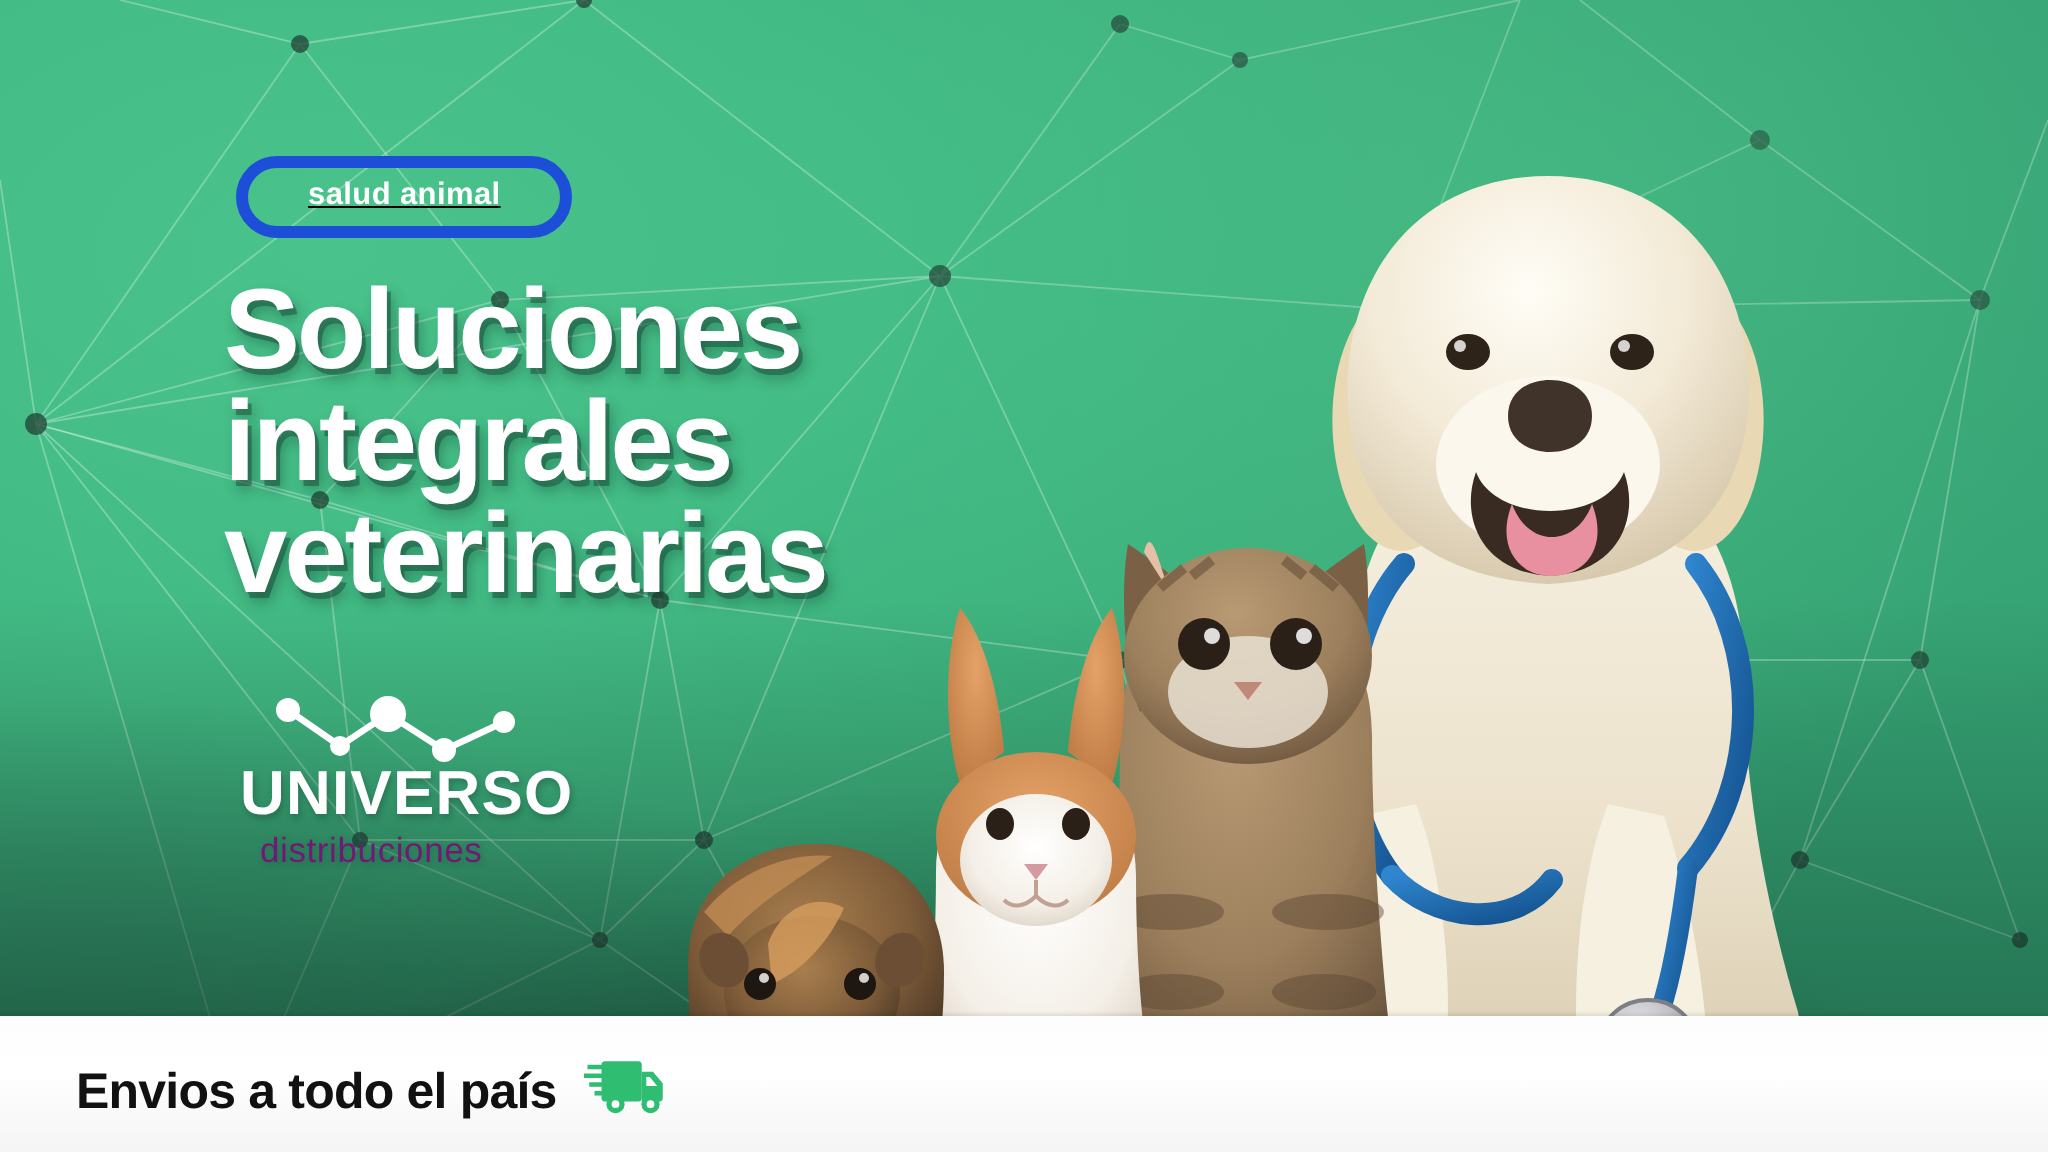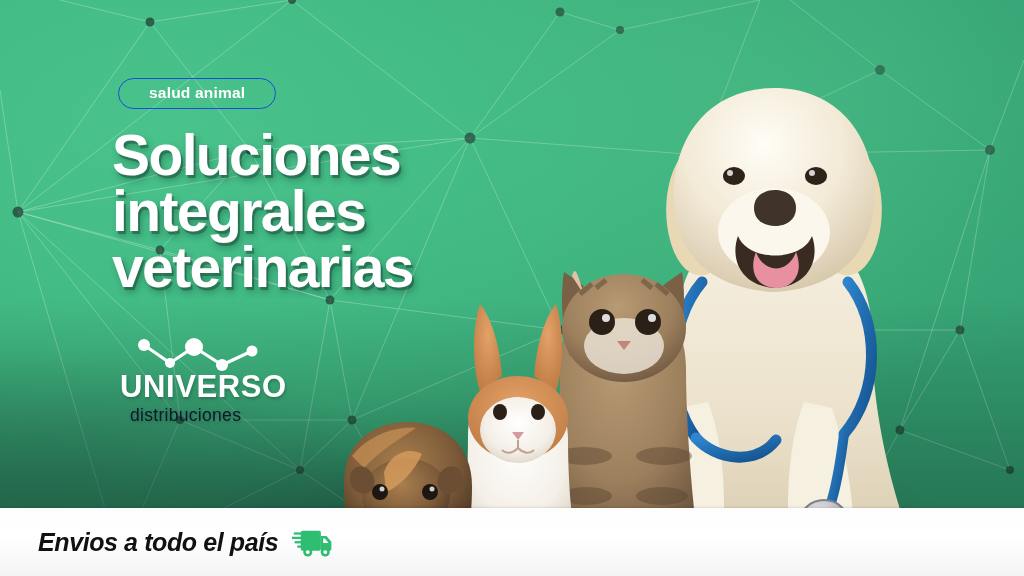--- a/index.html
+++ b/index.html
@@ -76,24 +76,25 @@
   .content {
     position: absolute;
     left: 112px;
     top: 78px;
     width: 520px;
     z-index: 6;
   }
 
   .badge {
     display: inline-block;
-    border: 1px solid #1d4ed8;
+    border: 6px solid #1d4ed8;
     border-radius: 999px;
     padding: 6px 30px 7px 30px;
     margin-left: 6px;
+    text-decoration: underline;
   }
   .badge-text {
     display: block;
     color: #ffffff;
     font-size: 15.5px;
     font-weight: bold;
     letter-spacing: 0.2px;
     line-height: 1;
     white-space: nowrap;
   }
@@ -142,21 +143,21 @@
     font-size: 31px;
     font-weight: bold;
     letter-spacing: 0.6px;
     line-height: 1;
     margin-top: -2px;
     text-shadow: 1px 2px 3px rgba(10,40,30,0.28);
     text-align: center;
   }
   .logo-sub {
     display: block;
-    color: #0f172a;
+    color: #701a75;
     font-size: 17.5px;
     font-weight: normal;
     letter-spacing: 0.3px;
     line-height: 1;
     margin-top: 5px;
     margin-left: 10px;
     text-shadow: 1px 1px 3px rgba(10,40,30,0.25);
   }
 
   
@@ -180,23 +181,22 @@
     z-index: 7;
     background: linear-gradient(to bottom, #fdfdfd 0%, #ffffff 42%, #f4f4f4 100%);
     box-shadow: 0 -1px 2px rgba(0,0,0,0.10);
   }
   .shipbar-inner {
     position: absolute;
     left: 38px;
     top: 50%;
     transform: translateY(-50%);
     display: flex;
-    align-items: center;
+    align-items: flex-end;
     gap: 14px;
-    font-style: italic;
   }
   .shipbar-text {
     color: #111111;
     font-size: 25px;
     font-weight: bold;
     letter-spacing: -0.4px;
     line-height: 1;
     white-space: nowrap;
   }
   .truck-icon { display: block; width: 42px; height: 34px; }

